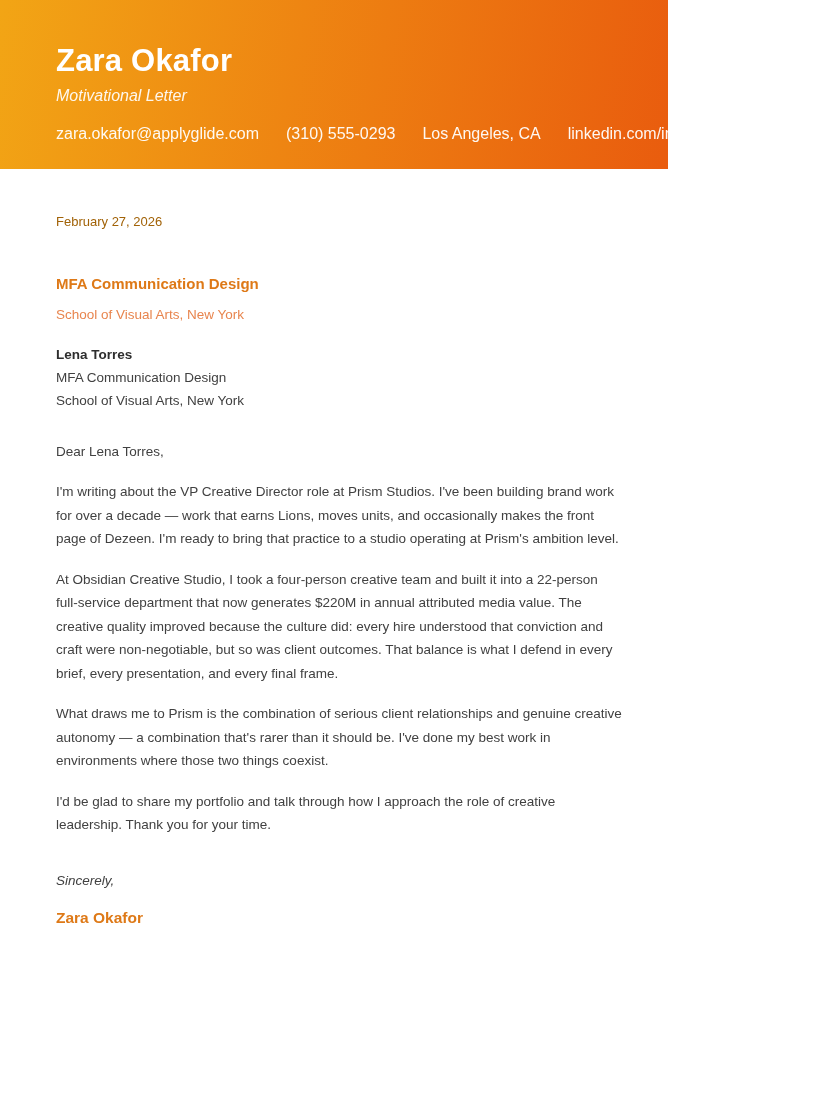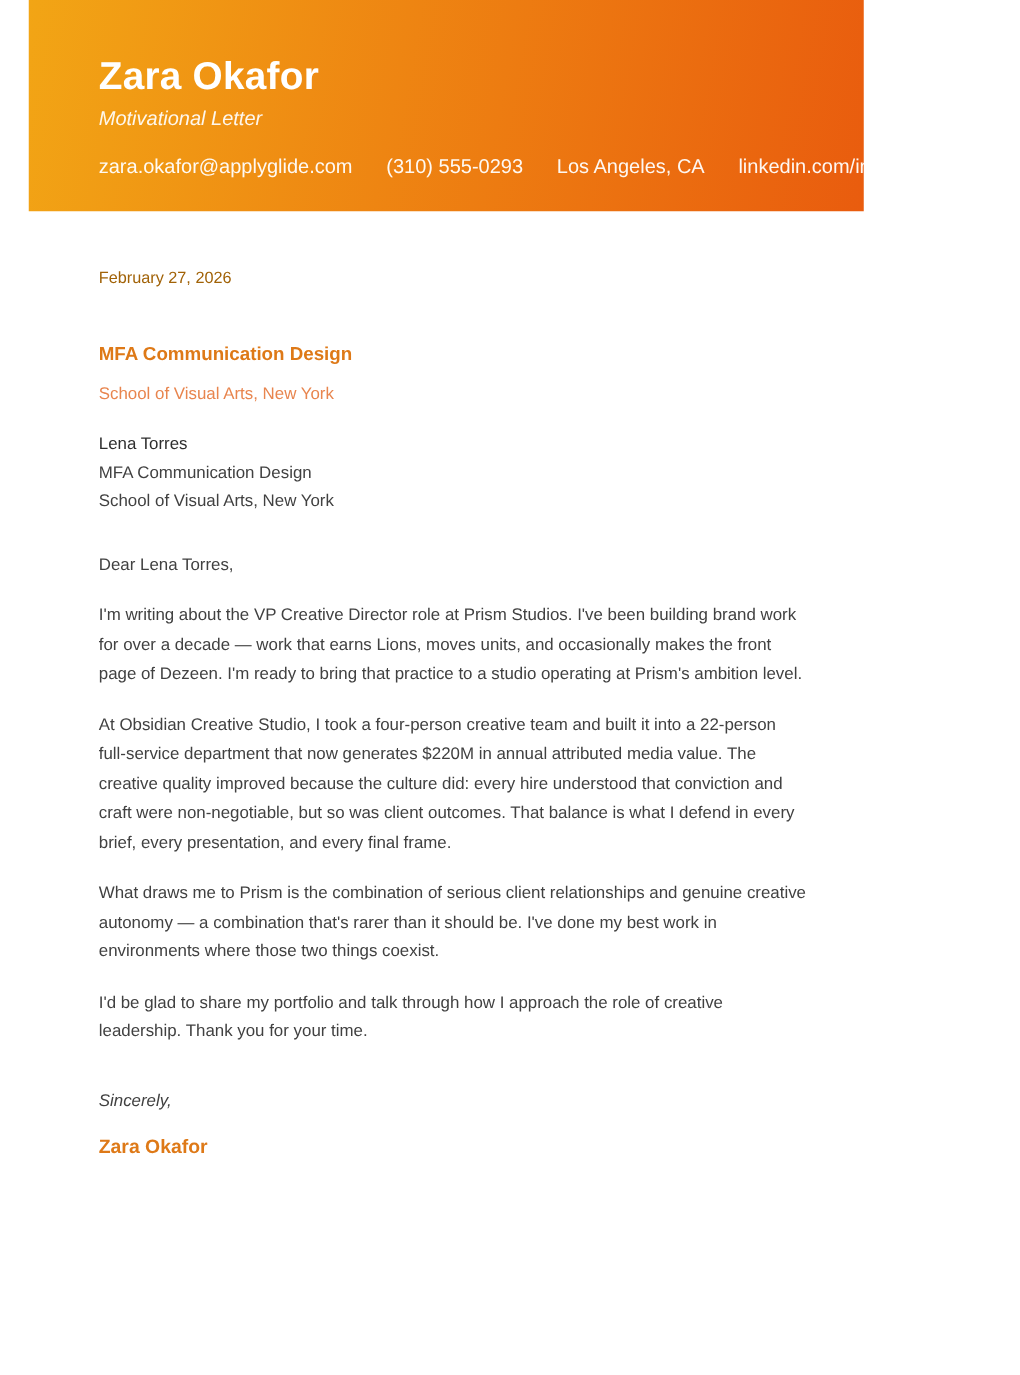--- a/index.html
+++ b/index.html
@@ -8,21 +8,20 @@
     width: 816px;
     min-height: 1100px;
     font-family: "Liberation Sans", "DejaVu Sans", sans-serif;
     color: #414141;
     position: relative;
   }
   .page {
     width: 668px;
     min-height: 1100px;
     background: #ffffff;
-    margin-left: 23px;
   }
 
   
   .header {
     height: 169px;
     background: linear-gradient(100deg, var(--grad-start, #F2A515), var(--grad-end, #E95C0E));
     padding: 44px 46px 0 56px;
     color: #ffffff;
   }
   .header .name {
@@ -61,21 +60,21 @@
     font-size: 15px;
     font-weight: bold;
     color: var(--accent, #DE7917);
   }
   .position-subtitle {
     margin-top: 8px;
     font-size: 13.5px;
     color: var(--accent-light, #E8854E);
   }
   .recipient-block { margin-top: 16px; line-height: 23px; }
-  .recipient-name { font-weight: normal; color: #2e2e2e; }
+  .recipient-name { font-weight: bold; color: #2e2e2e; }
   .recipient-line { color: #414141; }
 
   .salutation { margin-top: 28px; }
   .paragraph { margin-top: 17px; }
   .closing { margin-top: 32px; font-style: italic; }
   .signature {
     margin-top: 14px;
     font-size: 15.5px;
     font-weight: bold;
     color: var(--accent, #DE7917);

